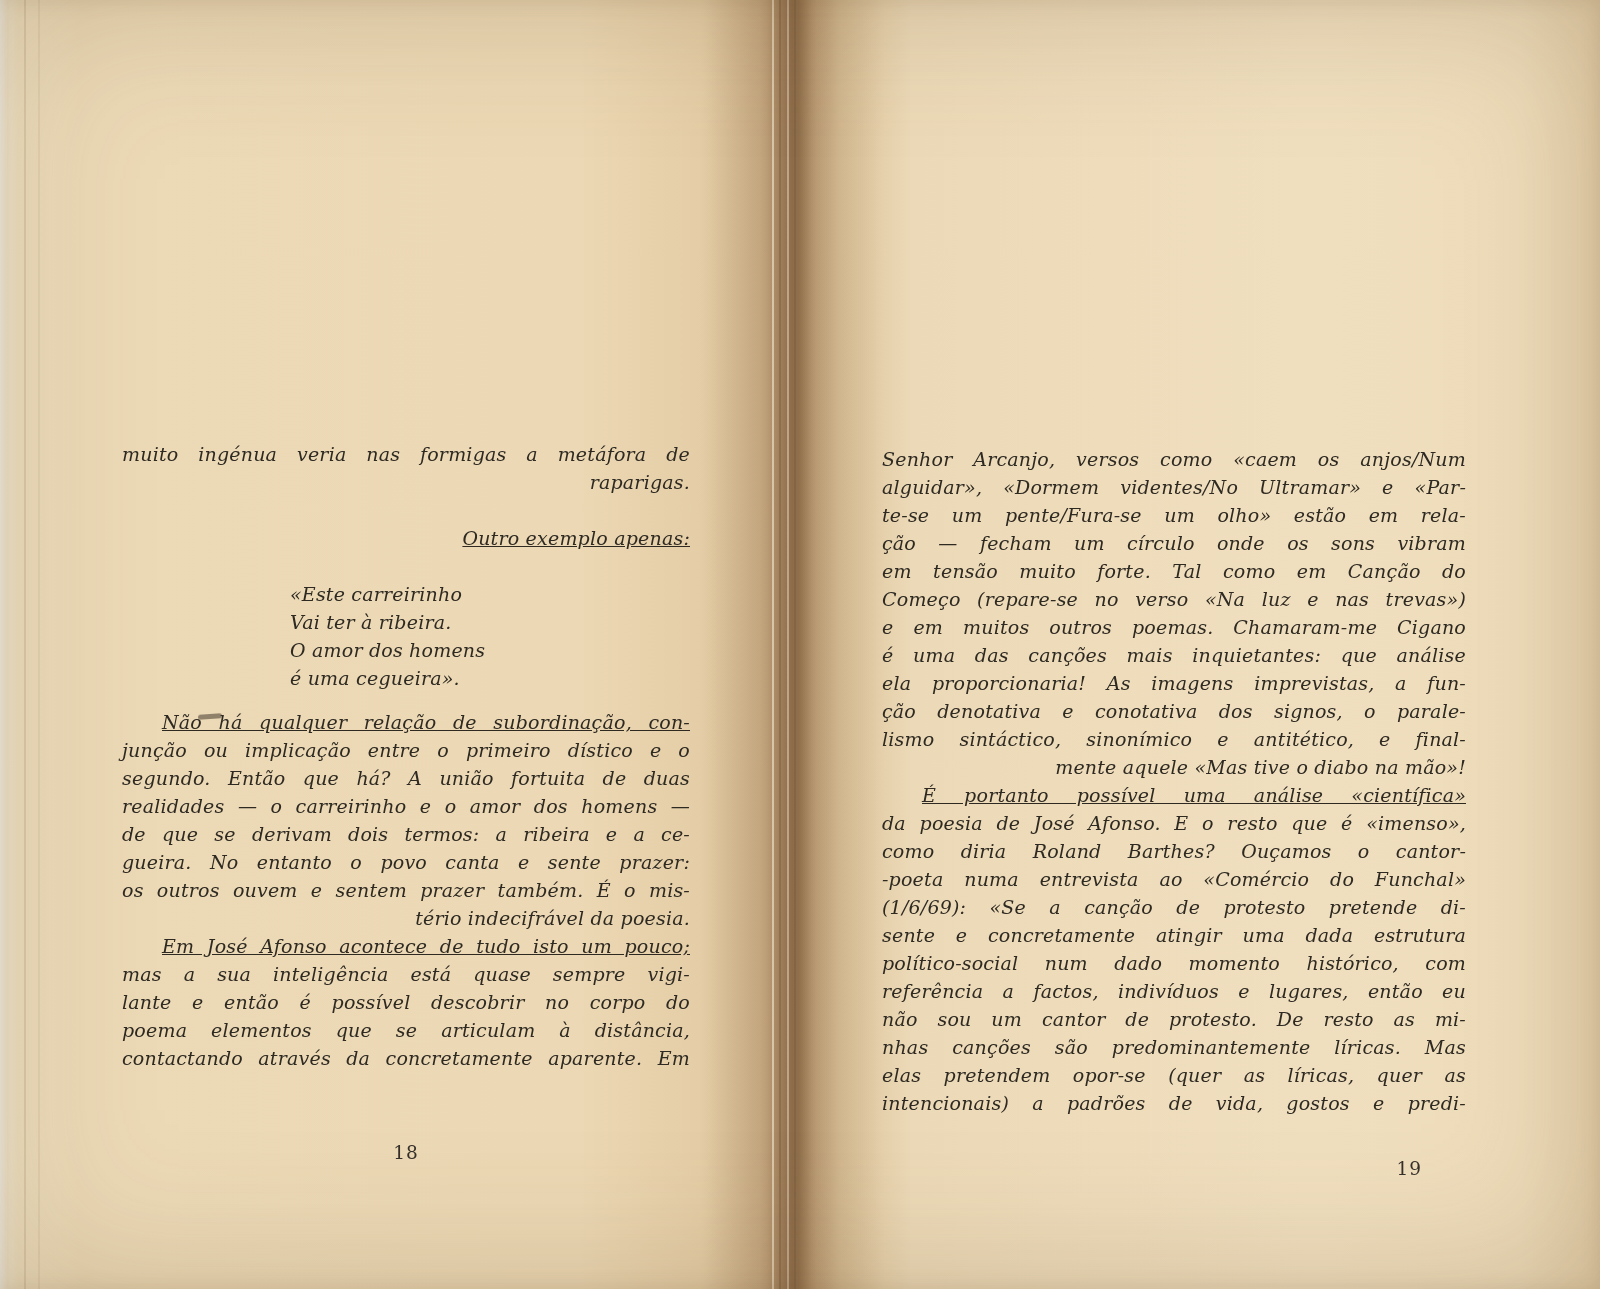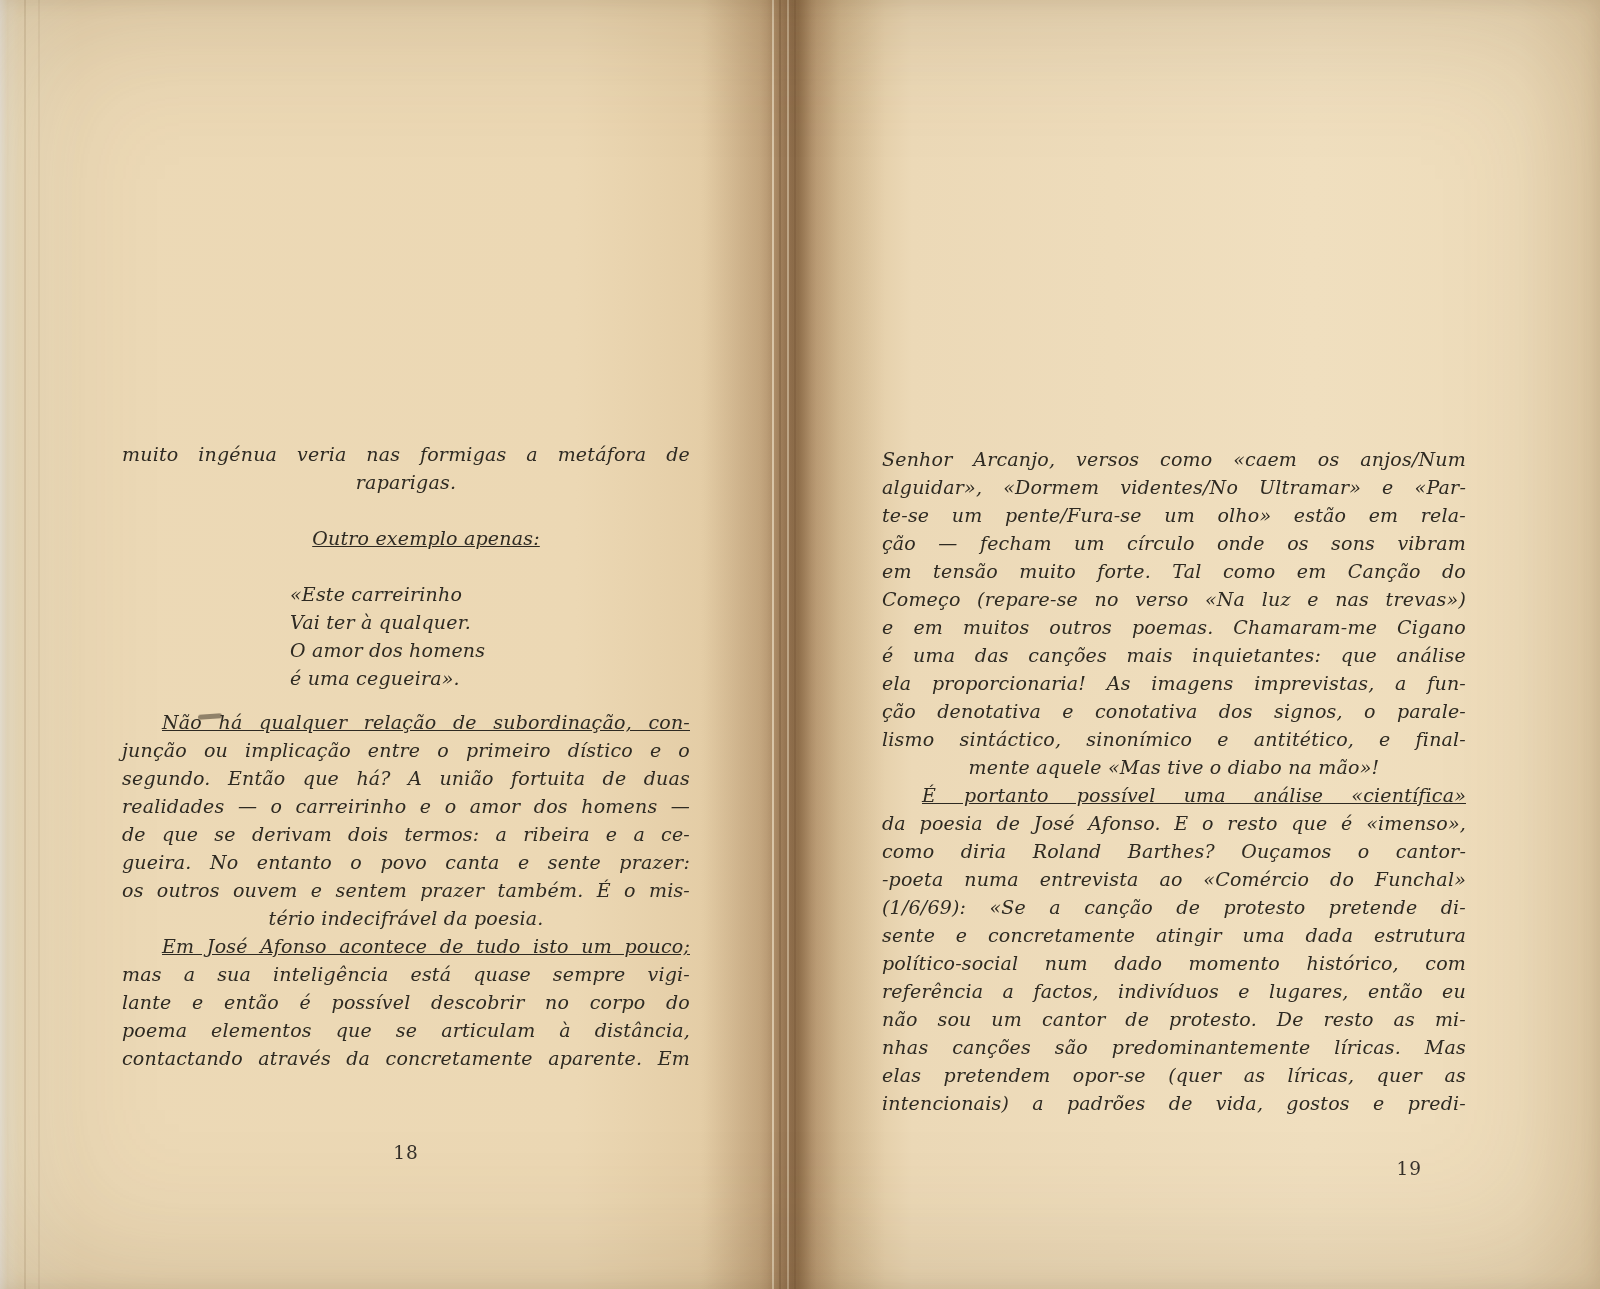--- a/index.html
+++ b/index.html
@@ -28,21 +28,21 @@
   .textcol {
     position: absolute;
     font-size: 19px;
     line-height: 28px;
     font-style: italic;
     letter-spacing: .2px;
   }
   .tc-left  { left: 122px; top: 440px; width: 568px; }
   .tc-right { left: 92px;  top: 445px; width: 584px; }
 
-  .line { text-align: center; }
+  .line { text-align: right; }
   .line.just { text-align: justify; text-align-last: justify; }
   .line.indent { text-indent: 40px; text-decoration: underline; }
 
   .block.verse { margin-left: 168px; }
   .block.verse .line { text-align: left; text-align-last: auto; }
 
   .sb-none   { margin-top: 0; }
   .sb-xs     { margin-top: 16px; }
   .sb-small  { margin-top: 28px; }
   .sb-medium { margin-top: 28px; }
@@ -96,21 +96,21 @@
     <div class="textcol tc-left">
         <div class="block paragraph sb-none">
           <div class="line just">muito ingénua veria nas formigas a metáfora de</div>
           <div class="line">raparigas.</div>
         </div>
         <div class="block paragraph sb-small">
           <div class="line indent">Outro exemplo apenas:</div>
         </div>
         <div class="block verse sb-medium">
           <div class="line">«Este carreirinho</div>
-          <div class="line">Vai ter à qualquer.</div>
+          <div class="line">Vai ter à ribeira.</div>
           <div class="line">O amor dos homens</div>
           <div class="line">é uma cegueira».</div>
         </div>
         <div class="block paragraph sb-xs">
           <div class="line indent just">Não há qualquer relação de subordinação, con-</div>
           <div class="line just">junção ou implicação entre o primeiro dístico e o</div>
           <div class="line just">segundo. Então que há? A união fortuita de duas</div>
           <div class="line just">realidades — o carreirinho e o amor dos homens —</div>
           <div class="line just">de que se derivam dois termos: a ribeira e a ce-</div>
           <div class="line just">gueira. No entanto o povo canta e sente prazer:</div>

